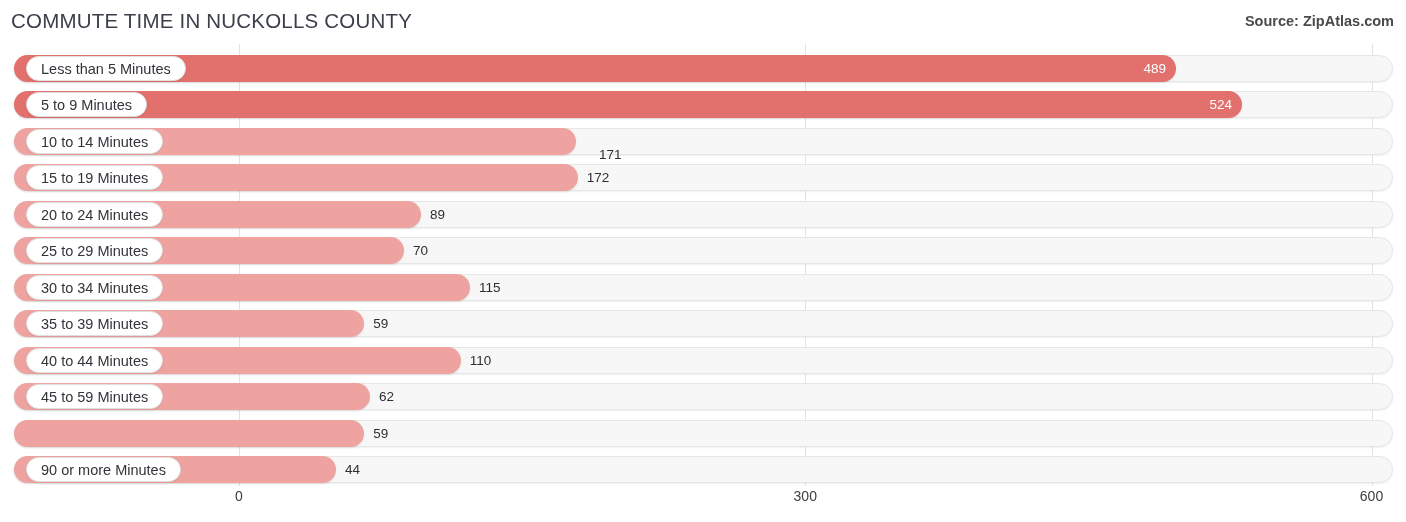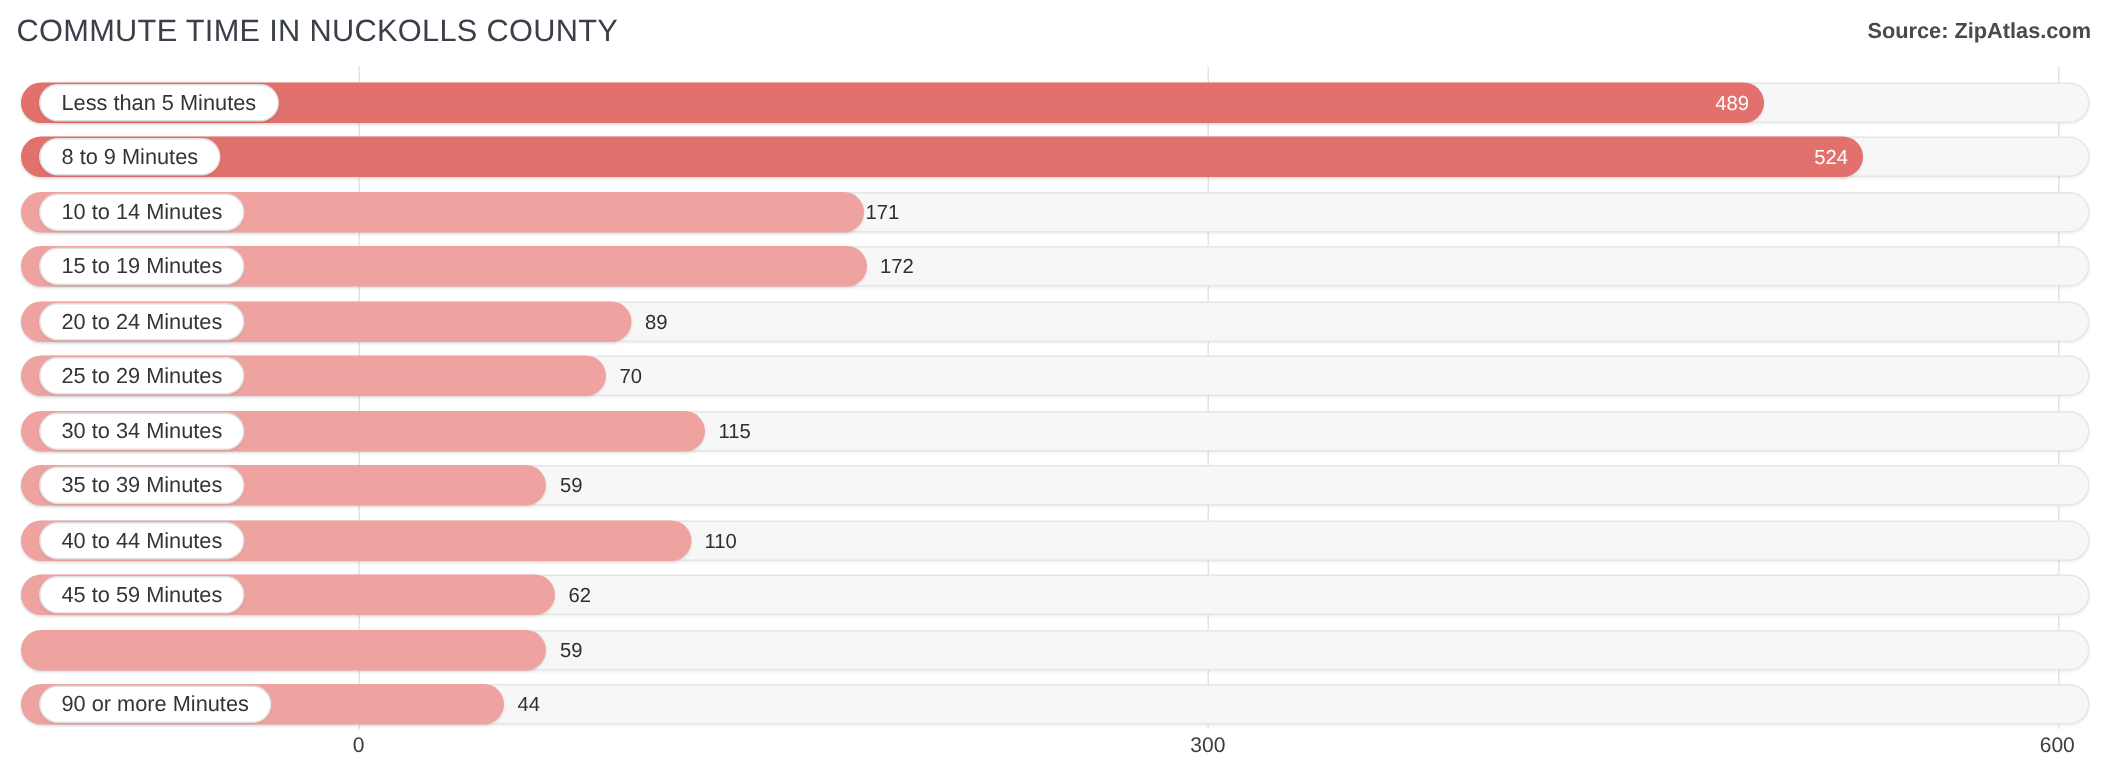--- a/index.html
+++ b/index.html
@@ -169,26 +169,26 @@
       <div class="row" style="top: 11px;">
         <div class="track"></div>
         <div class="bar dark" style="width: 1161.99px;"></div>
         <div class="value-in" style="left: 1115.99px; width: 36px; text-align: right;">489</div>
         <div class="cat-pill">Less than 5 Minutes</div>
       </div>
       <div class="row" style="top: 47.45px;">
         <div class="track"></div>
         <div class="bar dark" style="width: 1228.05px;"></div>
         <div class="value-in" style="left: 1182.05px; width: 36px; text-align: right;">524</div>
-        <div class="cat-pill">8 to 9 Minutes</div>
+        <div class="cat-pill">5 to 9 Minutes</div>
       </div>
       <div class="row" style="top: 83.9px;">
         <div class="track"></div>
         <div class="bar light" style="width: 561.763px;"></div>
-        <div class="value-out" style="left: 563px;">171</div>
+        <div class="value-out" style="left: 585px; margin-top: 13px;">171</div>
         <div class="cat-pill">10 to 14 Minutes</div>
       </div>
       <div class="row" style="top: 120.35px;">
         <div class="track"></div>
         <div class="bar light" style="width: 563.65px;"></div>
         <div class="value-out" style="left: 572.65px;">172</div>
         <div class="cat-pill">15 to 19 Minutes</div>
       </div>
       <div class="row" style="top: 156.8px;">
         <div class="track"></div>

